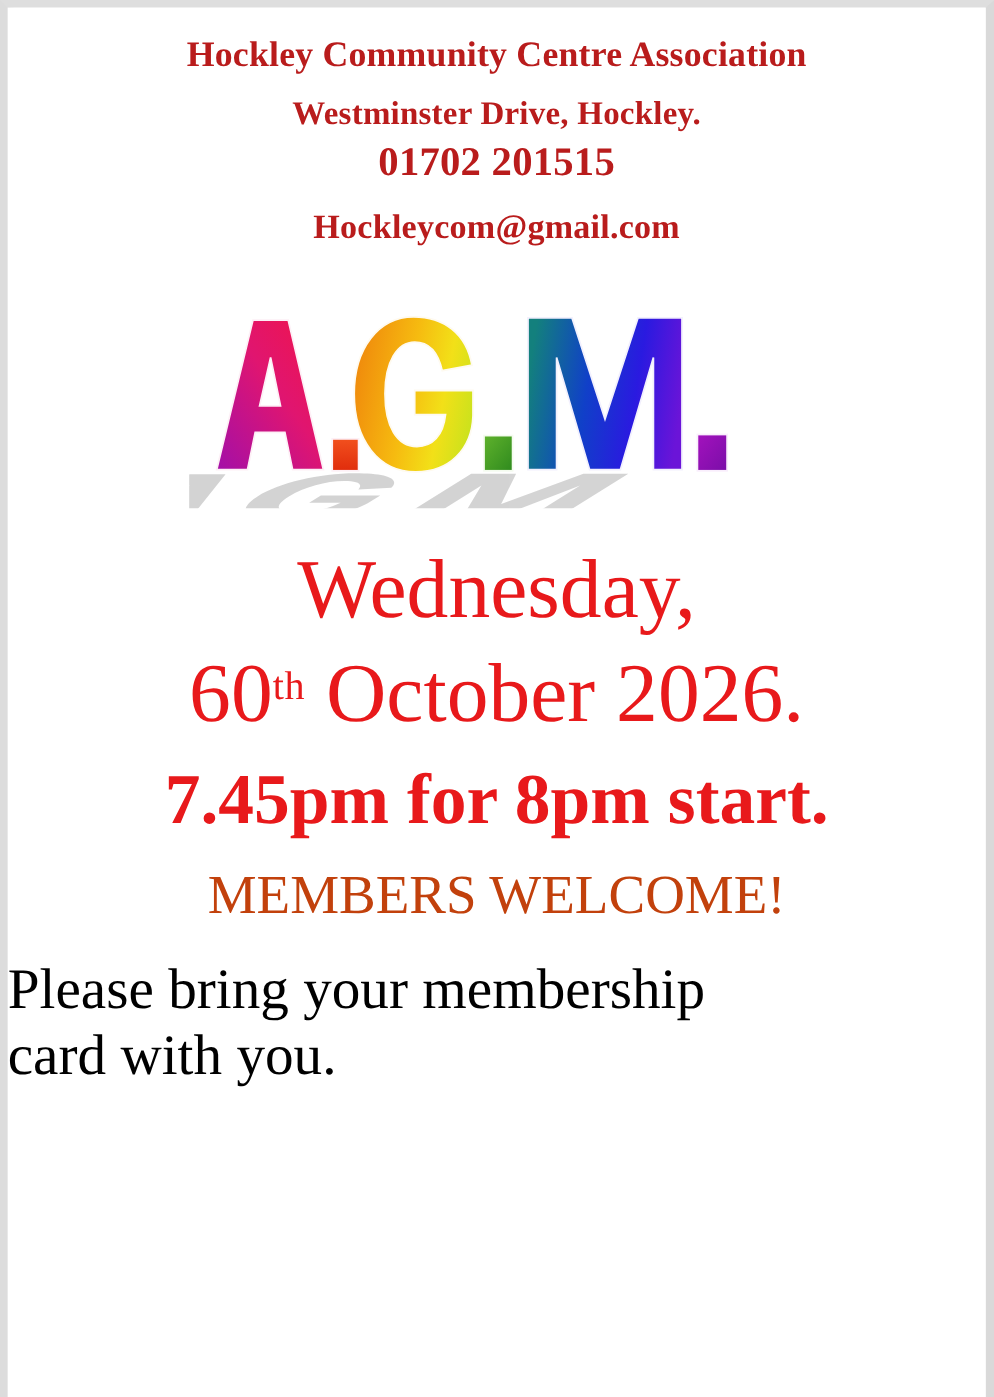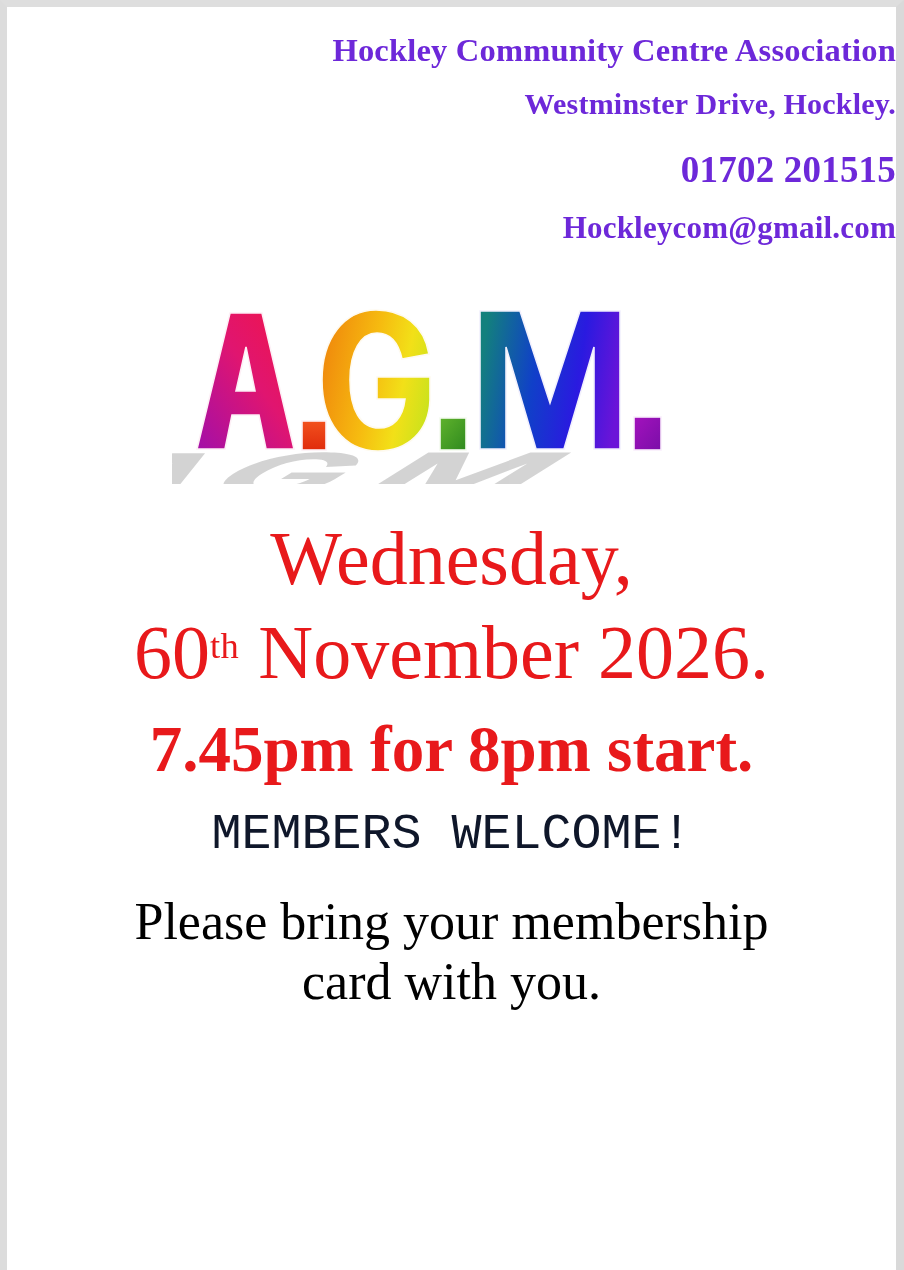--- a/index.html
+++ b/index.html
@@ -43,28 +43,27 @@
     height: 1263px;
     background: #ffffff;
   }
 
   
   .header-block {
     padding-top: 27px;
     text-align: center;
   }
   .header-line {
-    color: #6d28d9;
+    color: #b91c1c;
     font-weight: bold;
     letter-spacing: 0.2px;
     white-space: nowrap;
-    text-align: right;
   }
   .hl-org    { font-size: 32.5px; line-height: 1.00; margin-bottom: 22px; }
-  .hl-addr   { font-size: 30px;   line-height: 1.00; margin-bottom: 32px; }
+  .hl-addr   { font-size: 30px;   line-height: 1.00; margin-bottom: 10px; }
   .hl-phone  { font-size: 37px;   line-height: 1.00; margin-bottom: 24px; }
   .hl-email  { font-size: 31px;   line-height: 1.00; margin-bottom: 0; }
 
   
   .wordart-wrap {
     margin-top: 56px;
     width: 100%;
     display: flex;
     justify-content: center;
   }
@@ -85,31 +84,29 @@
     vertical-align: baseline;
     position: relative;
     top: -0.56em;
     letter-spacing: 0.5px;
   }
 
   
   .line-members {
     margin-top: 26px;
     text-align: center;
-    color: #0f172a;
+    color: #c2410c;
     font-size: 50px;
     line-height: 1.05;
     white-space: nowrap;
-    font-family: Liberation Mono, monospace;
   }
 
   
   .footer-note {
     margin-top: 30px;
-    text-align: center;
     color: #000000;
     font-size: 52px;
     line-height: 1.16;
   }
   .footer-note .fn-line { display: block; white-space: nowrap; }
 </style>
 </head>
 <body>
 
 <div id="poster-page">
@@ -193,21 +190,21 @@
           <rect x="268" y="119" width="26" height="32" fill="url(#gradDotG)" stroke="#f4fbef" stroke-width="1.6"></rect>
           <path d="M308 12 L348 12 L378 104 L408 12 L448 12 L448 150 L422 150
                    L422 48 L392 150 L364 150 L334 48 L334 150 L308 150 Z" fill="url(#gradM)" stroke="#f2f0fd" stroke-width="1.6"></path>
           <rect x="462" y="118" width="27" height="33" fill="url(#gradDotM)" stroke="#f9eefc" stroke-width="1.6"></rect>
         </g>
       </svg>
     </div>
 
     <div class="date-block">
       <div class="line-red ln-monday">Wednesday,</div>
-      <div class="line-red ln-date"><span>60</span><span class="ordinal">th</span><span> November 2026.</span></div>
+      <div class="line-red ln-date"><span>60</span><span class="ordinal">th</span><span> October 2026.</span></div>
       <div class="line-red ln-time">7.45pm for 8pm start.</div>
     </div>
 
     <div class="line-members">MEMBERS WELCOME!</div>
 
     <div class="footer-note">
       <span class="fn-line">Please bring your membership</span>
       <span class="fn-line">card with you.</span>
     </div>
 

